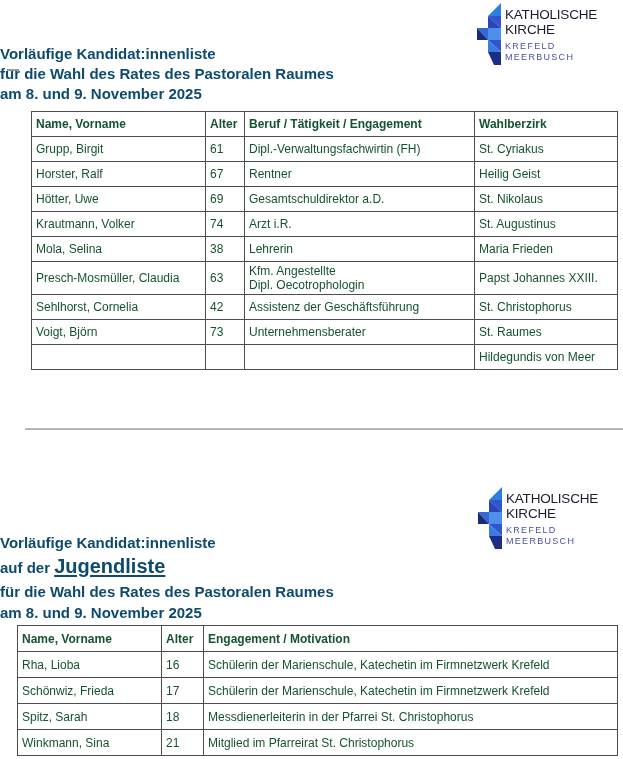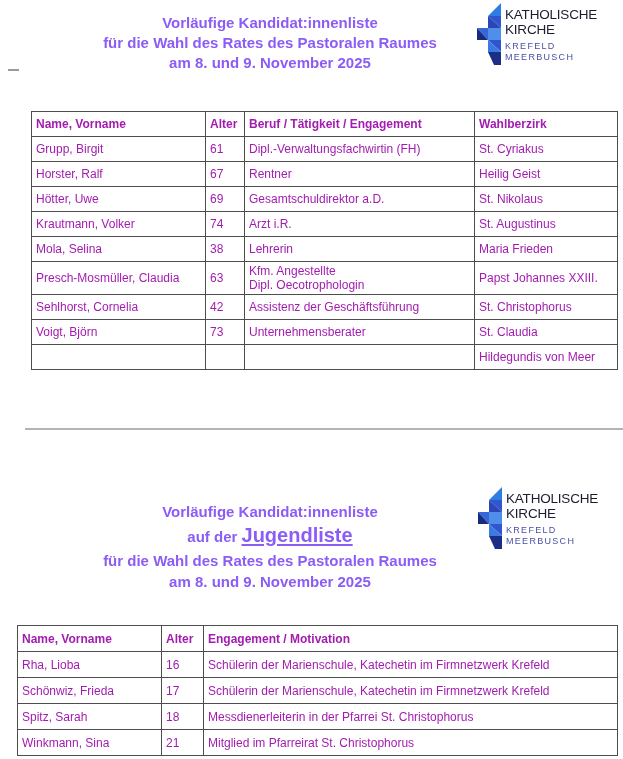--- a/index.html
+++ b/index.html
@@ -2,22 +2,22 @@
 <html><head>
 <meta charset="utf-8">
 <style>
   html,body{margin:0;padding:0;}
   body{
     width:623px;height:759px;position:relative;background:#ffffff;
     font-family:"Liberation Sans", sans-serif;color:#1a1a1a;overflow:hidden;
   }
   
   .sec-title{
-    position:absolute;left:0;width:540px;text-align:center;
-    color:#8b5cf6;font-weight:bold;font-size:15px;line-height:20px;
+    position:absolute;left:0;width:540px;
+    color:#0c4a6e;font-weight:bold;font-size:15px;line-height:20px;margin-top:31px;
   }
   #sec1-title{top:13px;}
   #sec2-title{top:501px;line-height:21px;}
   .jugend-line{line-height:26px;}
   .jugend-emph{
     font-size:20px;text-decoration:underline;text-decoration-thickness:2px;
     text-underline-offset:2px;
   }
   
   .logo{position:absolute;}
@@ -30,21 +30,21 @@
     color:#1c1c30;line-height:15px;
   }
   .logo-sub{
     font-size:9px;font-weight:normal;letter-spacing:1.3px;
     color:#474fa5;line-height:11px;
   }
   .logo-sub.first{margin-top:4px;}
   
   table{
     position:absolute;border-collapse:collapse;table-layout:fixed;
-    font-size:12px;color:#a21caf;background:#fff;
+    font-size:12px;color:#14532d;background:#fff;
   }
   #table1{left:31px;top:111px;width:586px;}
   #table2{left:17px;top:625px;width:600px;}
   th,td{
     border:1px solid #4d4d4d;padding:2px 4px;text-align:left;
     vertical-align:middle;white-space:pre-line;overflow:hidden;
   }
   th{font-weight:bold;}
   #table1 th, #table1 td{height:20px;}
   #table2 th, #table2 td{height:21px;}
@@ -144,21 +144,21 @@
       <tr>
         <td>Sehlhorst, Cornelia</td>
         <td>42</td>
         <td>Assistenz der Geschäftsführung</td>
         <td>St. Christophorus</td>
       </tr>
       <tr>
         <td>Voigt, Björn</td>
         <td>73</td>
         <td>Unternehmensberater</td>
-        <td>St. Claudia</td>
+        <td>St. Raumes</td>
       </tr>
       <tr>
         <td></td>
         <td></td>
         <td></td>
         <td>Hildegundis von Meer</td>
       </tr>
     </tbody>
 </table>
 

